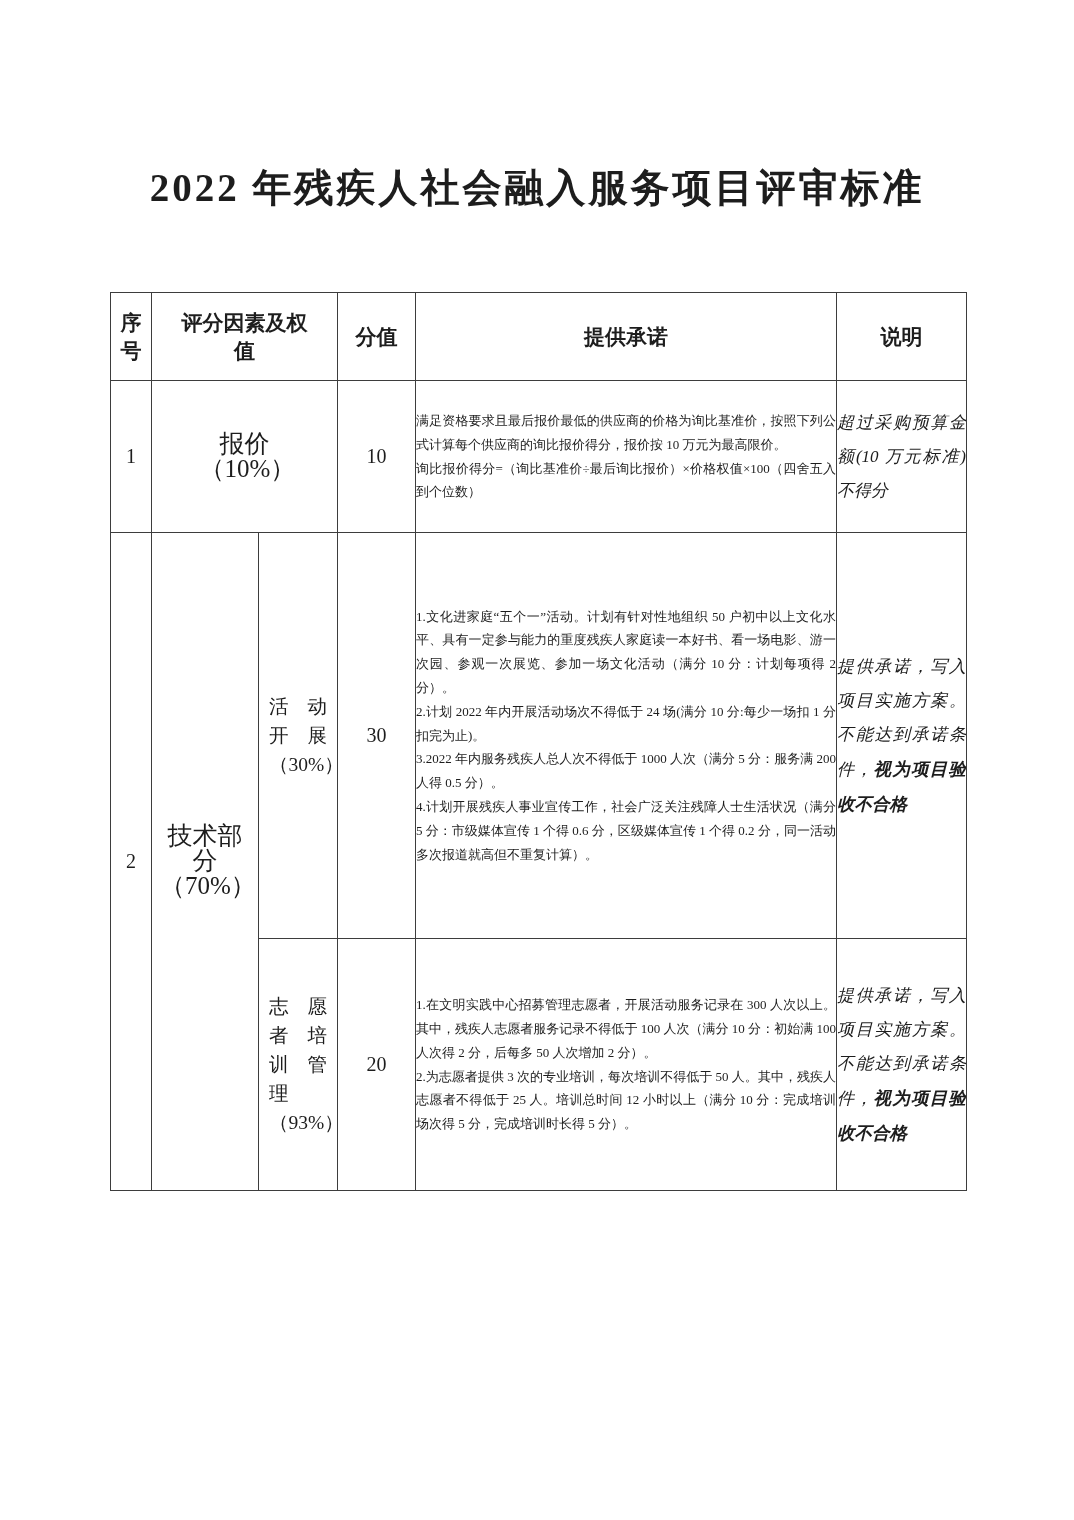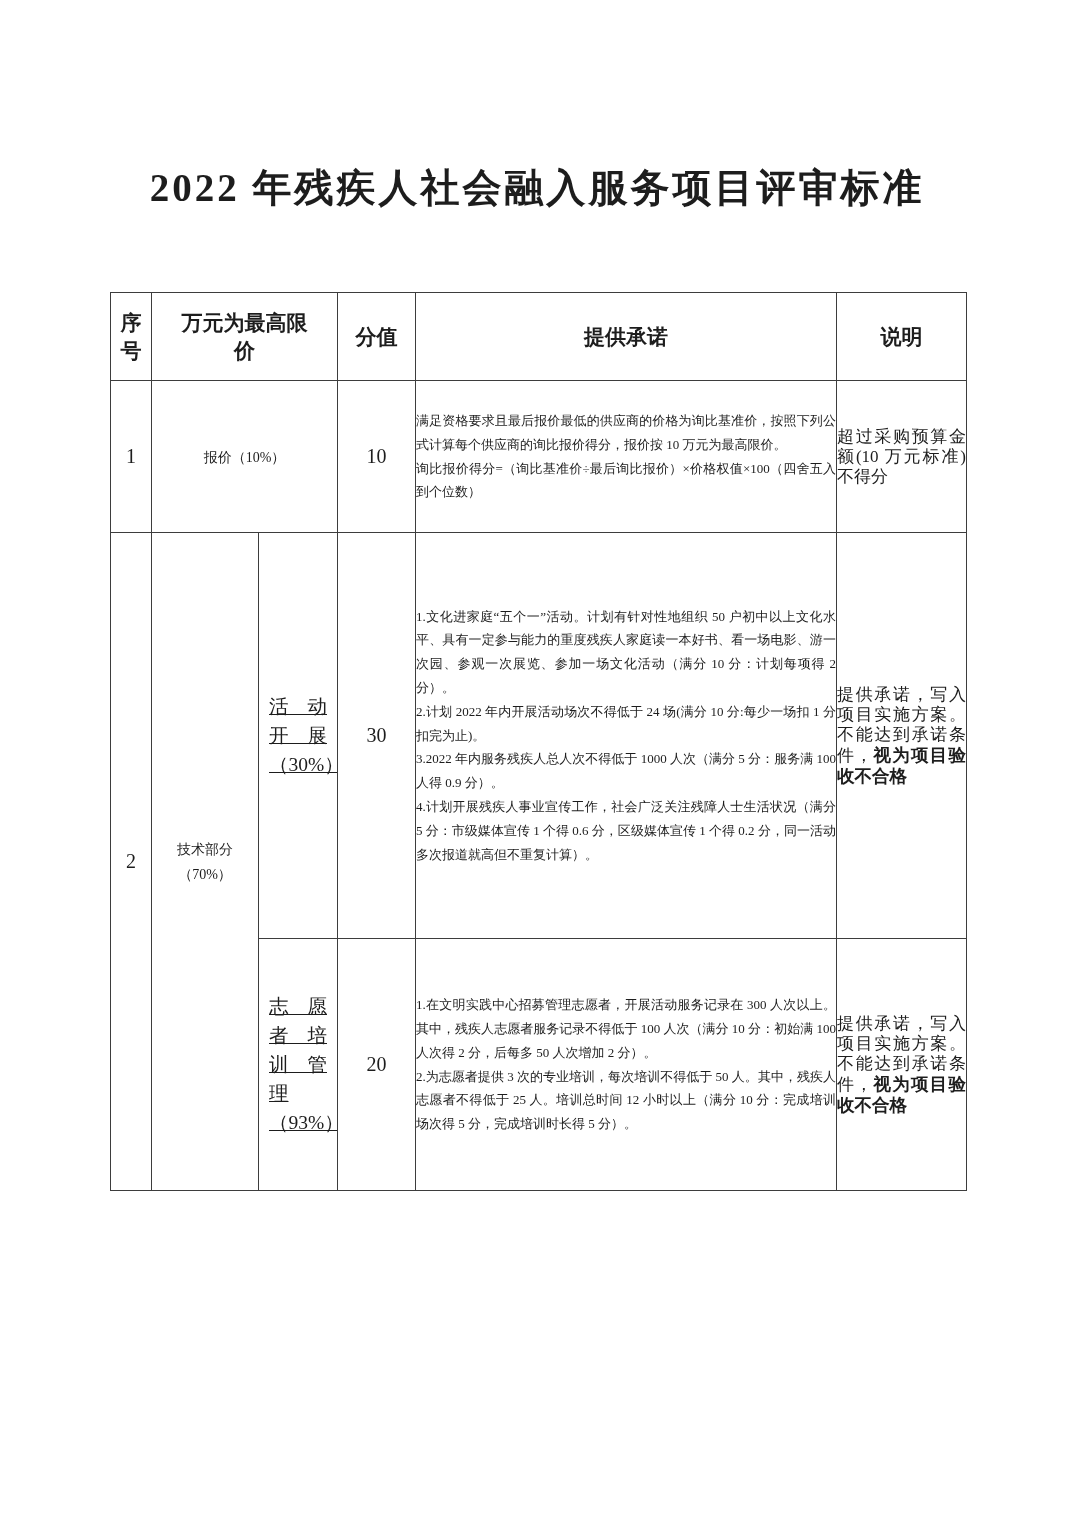--- a/index.html
+++ b/index.html
@@ -49,47 +49,47 @@
   .r-twoA { height: 406px; }
   .r-twoB { height: 252px; }
 
   .hdr-factor-inner { display: inline-block; max-width: 136px; }
 
   .cell-center {
     text-align: center;
     font-size: 20px;
     line-height: 25px;
   }
-  .factor-inner { display: inline-block; max-width: 90px; font-size: 14px; }
+  .factor-inner { display: inline-block; max-width: 90px; font-size: 25px; }
 
   .subfactor { text-align: center; }
   .subfactor-inner {
     display: inline-block;
     width: 58px;
     font-size: 19.5px;
     line-height: 29px;
     text-align: justify;
     text-align-last: left;
-    text-decoration: underline;
   }
 
   .criteria {
     vertical-align: top;
     padding: 2px 4px 0 6px;
     font-size: 13px;
     line-height: 23.8px;
     text-align: justify;
   }
   .criteria p { margin: 0; }
 
   .note {
     padding: 0 6px 0 8px;
     font-size: 17px;
-    line-height: 20px;
+    line-height: 34px;
     text-align: justify;
+    font-style: italic;
   }
   .note b { font-size: 17.5px; }
 
   .footer {
     position: absolute;
     top: 1397px;
     left: 0;
     width: 100%;
     text-align: center;
     font-size: 17px;
@@ -109,21 +109,21 @@
       <col style="width:79px">
       <col style="width:78px">
       <col style="width:421px">
       <col style="width:130px">
     </colgroup>
 
     <tbody>
         <tr class="r-hdr">
       <th>序号</th>
       <th colspan="2">
-        <span class="hdr-factor-inner">万元为最高限价</span>
+        <span class="hdr-factor-inner">评分因素及权值</span>
       </th>
       <th>分值</th>
       <th>提供承诺</th>
       <th>说明</th>
     </tr>
 
     <tr class="r-one">
       <td class="cell-center">1</td>
       <td colspan="2" class="cell-center">
         <span class="factor-inner">报价（10%）</span>
@@ -143,21 +143,21 @@
       <td rowspan="2" class="cell-center">
         <span class="factor-inner">技术部分（70%）</span>
       </td>
       <td class="subfactor">
         <span class="subfactor-inner">活动开展（30%）</span>
       </td>
       <td class="cell-center">30</td>
       <td class="criteria">
         <p>1.文化进家庭“五个一”活动。计划有针对性地组织 50 户初中以上文化水平、具有一定参与能力的重度残疾人家庭读一本好书、看一场电影、游一次园、参观一次展览、参加一场文化活动（满分 10 分：计划每项得 2 分）。</p>
         <p>2.计划 2022 年内开展活动场次不得低于 24 场(满分 10 分:每少一场扣 1 分扣完为止)。</p>
-        <p>3.2022 年内服务残疾人总人次不得低于 1000 人次（满分 5 分：服务满 100 人得 0.9 分）。</p>
+        <p>3.2022 年内服务残疾人总人次不得低于 1000 人次（满分 5 分：服务满 200 人得 0.5 分）。</p>
         <p>4.计划开展残疾人事业宣传工作，社会广泛关注残障人士生活状况（满分 5 分：市级媒体宣传 1 个得 0.6 分，区级媒体宣传 1 个得 0.2 分，同一活动多次报道就高但不重复计算）。</p>
       </td>
       <td class="note">
         <span>提供承诺，写入项目实施方案。不能达到承诺条件，</span><b>视为项目验收不合格</b>
       </td>
     </tr>
 
     <tr class="r-twoB">
       <td class="subfactor">
         <span class="subfactor-inner">志愿者培训管理（93%）</span>

